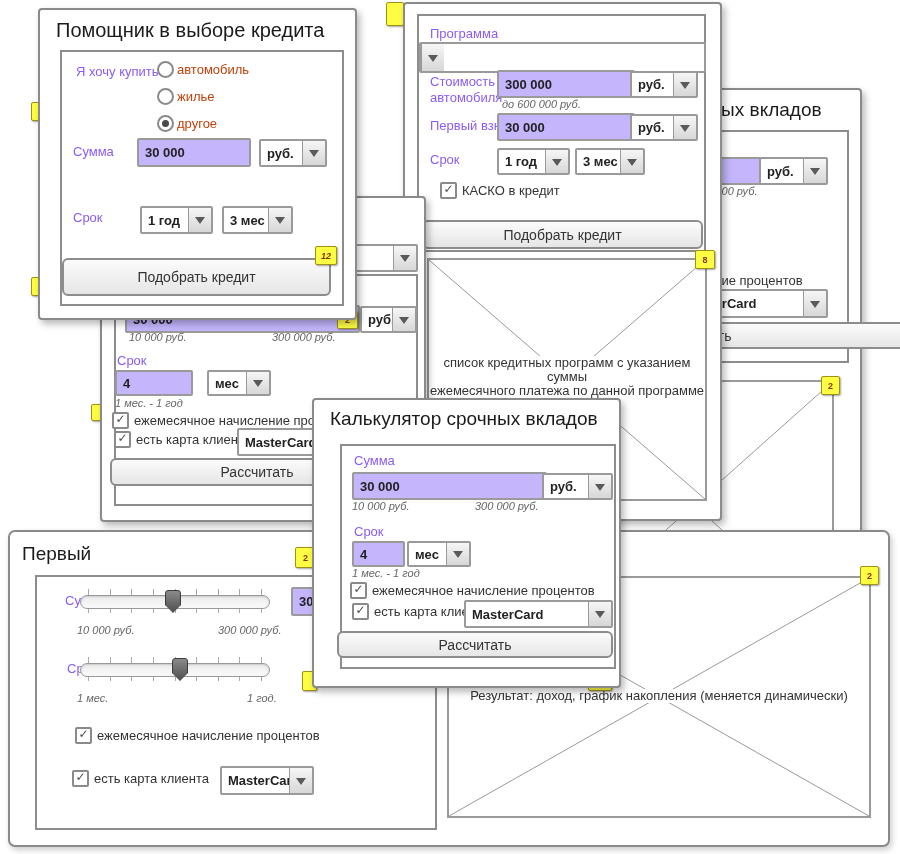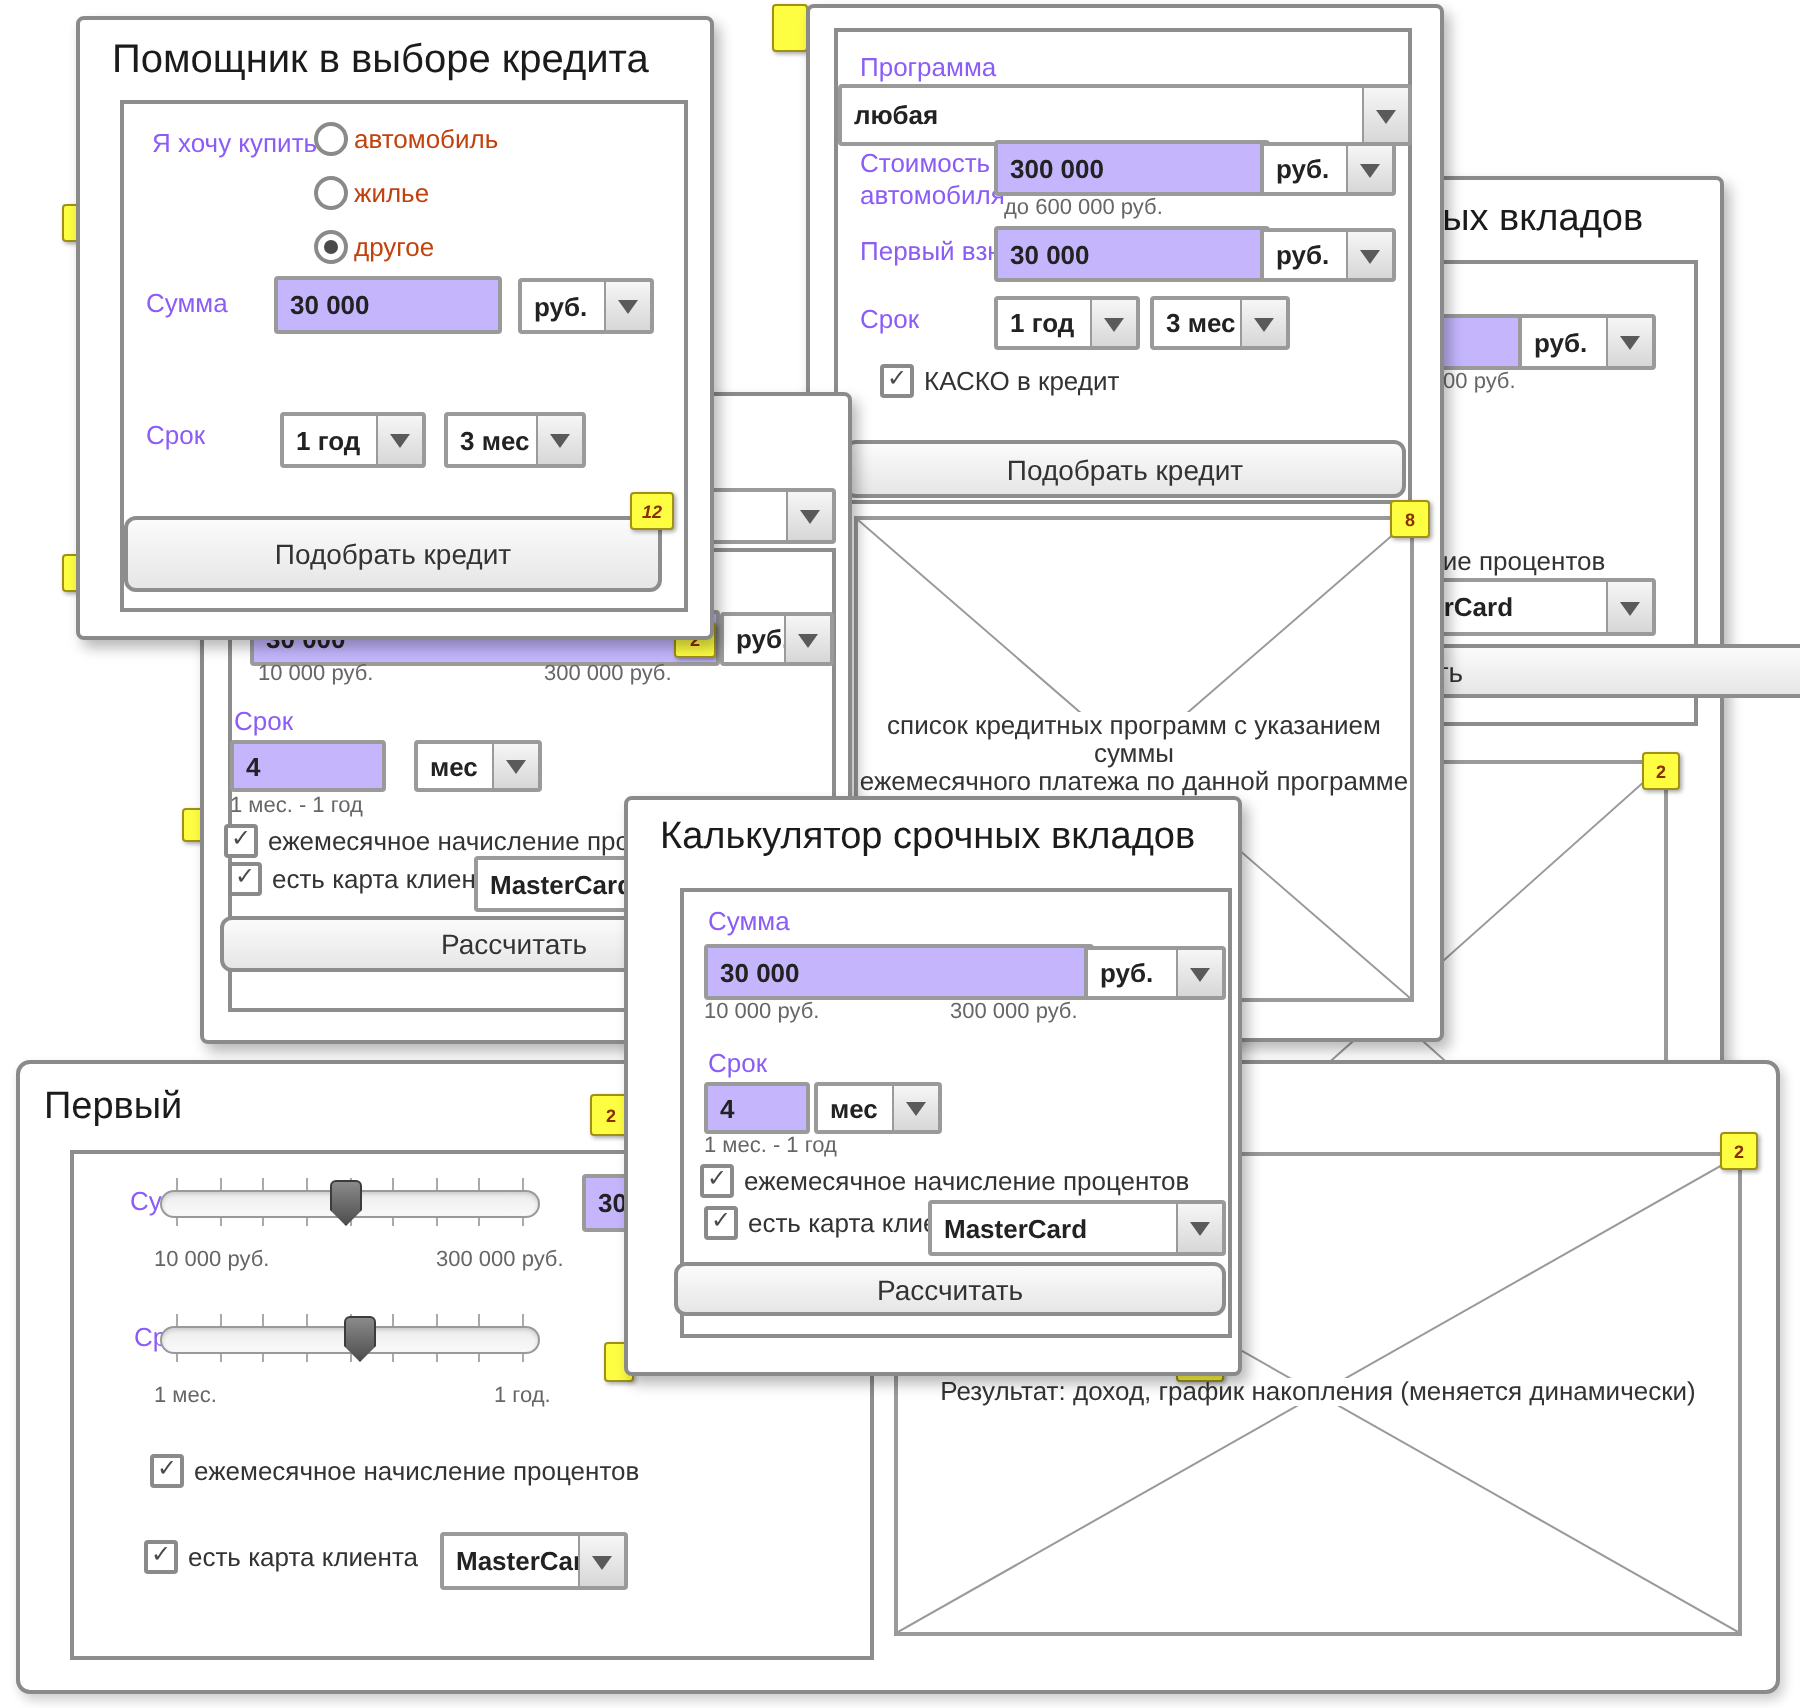--- a/index.html
+++ b/index.html
@@ -4,21 +4,21 @@
 <style>
   html,body{margin:0;padding:0;background:#fff;}
   #page{position:relative;width:900px;height:854px;overflow:hidden;background:#fff;
         font-family:"Liberation Sans","DejaVu Sans",sans-serif;color:#333;}
   .win{position:absolute;background:#fff;border:2px solid #8a8a8a;border-radius:4px;
        box-shadow:3px 4px 7px rgba(0,0,0,.28);}
   .wtitle{position:absolute;font-weight:normal;font-size:19px;color:#1b1b1b;white-space:nowrap;}
   .wtitle.thin{font-weight:normal;}
   .group{position:absolute;border:2px solid #8d8d8d;background:#fff;}
   .lbl{position:absolute;font-size:13px;color:#8b5cf6;white-space:nowrap;}
-  .hint{position:absolute;font-size:11px;color:#666;white-space:nowrap;}
+  .hint{position:absolute;font-size:11px;font-style:italic;color:#666;white-space:nowrap;}
   .input{position:absolute;background:#c4b5fd;border:2px solid #9a9a9a;border-radius:2px;
          font-size:13px;font-weight:bold;color:#222;display:flex;align-items:center;
          padding-left:6px;white-space:nowrap;overflow:hidden;}
   .combo{position:absolute;background:#fff;border:2px solid #9a9a9a;border-radius:2px;
          display:flex;align-items:center;overflow:hidden;}
   .combo .cval{flex:1;font-size:13px;font-weight:bold;color:#222;padding-left:6px;white-space:nowrap;overflow:hidden;}
   .combo .carr{width:22px;align-self:stretch;background:linear-gradient(#f6f6f6,#d7d7d7);
          border-left:1px solid #9a9a9a;display:flex;align-items:center;justify-content:center;}
   .combo .carr i{display:block;width:0;height:0;border:5px solid transparent;border-top:7px solid #5a5a5a;margin-top:6px;}
   .cbrow{position:absolute;display:flex;align-items:center;white-space:nowrap;}
@@ -105,21 +105,20 @@
     </div>
   </div>
   <div class="marker" style="left:821px;top:376px;width:17px;height:17px;z-index:12;">2</div>
 
   <div class="marker" style="left:386px;top:2px;width:16px;height:22px;z-index:14;"></div>
 
   <div class="win" style="left:403px;top:2px;width:315px;height:515px;z-index:20;">
     <div class="group" style="left:12px;top:10px;width:285px;height:234px;"></div>
     <div class="lbl" style="left:25px;top:22px;">Программа</div>
     <div class="combo" style="left:14px;top:38px;width:283px;height:27px;">
-      <span class="cval">любая</span>
       <span class="carr">
           <i></i>
         </span>
       </div>
     <div class="lbl" style="left:25px;top:70px;line-height:16px;">
       <span>Стоимость</span><br>
       <span>автомобиля</span></div>
     <div class="input" style="left:92px;top:66px;width:128px;height:24px;">
       <span>300 000</span>
       </div>

